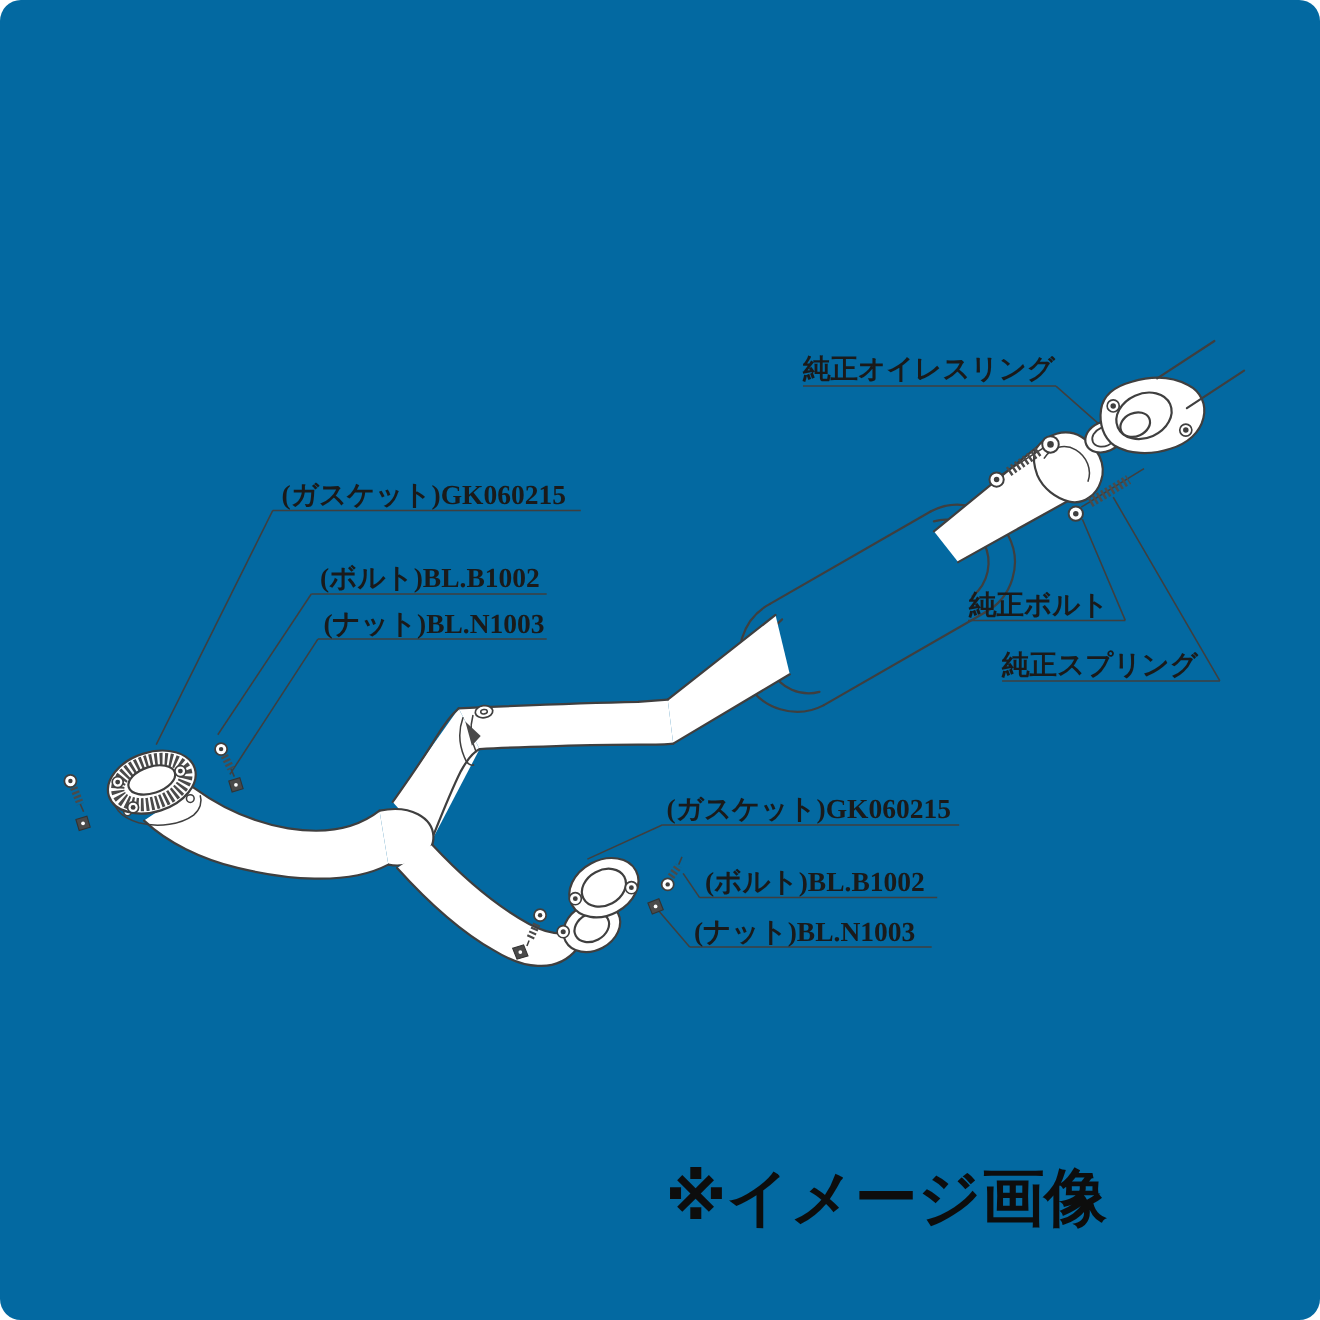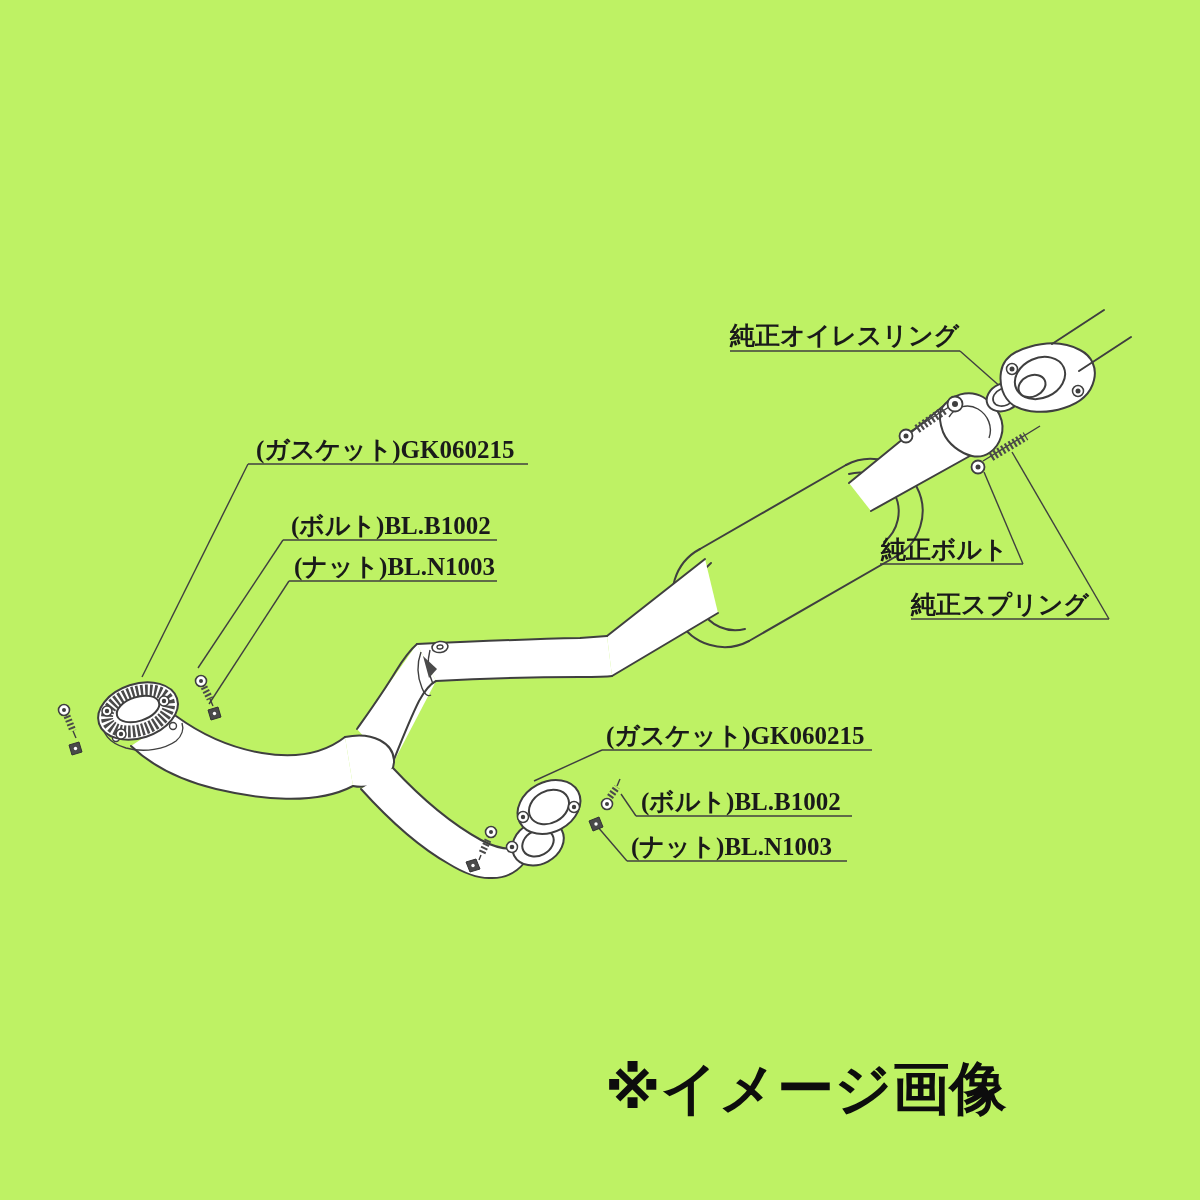--- a/index.html
+++ b/index.html
@@ -1,21 +1,22 @@
 <!DOCTYPE html>
 <html><head>
 <meta charset="utf-8">
 <style>
   html,body{margin:0;padding:0;background:#ffffff;}
   .canvas{
     position:relative;
     width:1200px;height:1200px;
-    background:#bef264;
+    background:#0369a1;
     overflow:hidden;
     font-family:"Liberation Serif","DejaVu Serif",serif;
+    border-radius:19px;
   }
   .canvas svg{position:absolute;left:0;top:0;}
   .part-label{
     font-family:"Liberation Serif","DejaVu Serif",serif;
     font-size:25px;
     font-weight:600;
     fill:#1a1a1a;
   }
   .caption-text{
     font-family:"DejaVu Sans","Liberation Sans",sans-serif;

